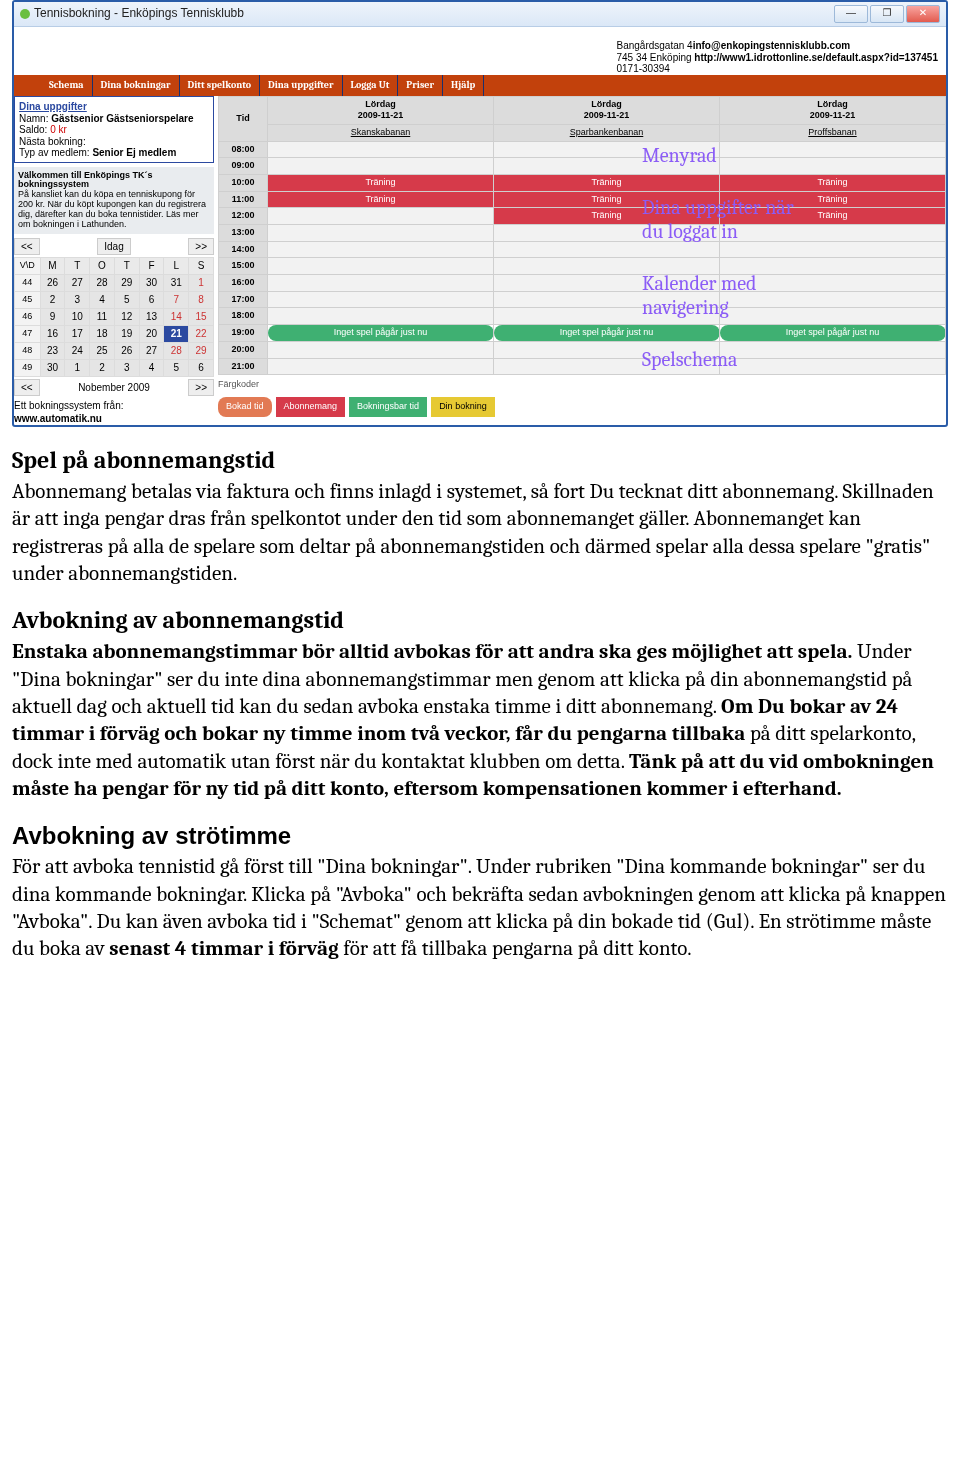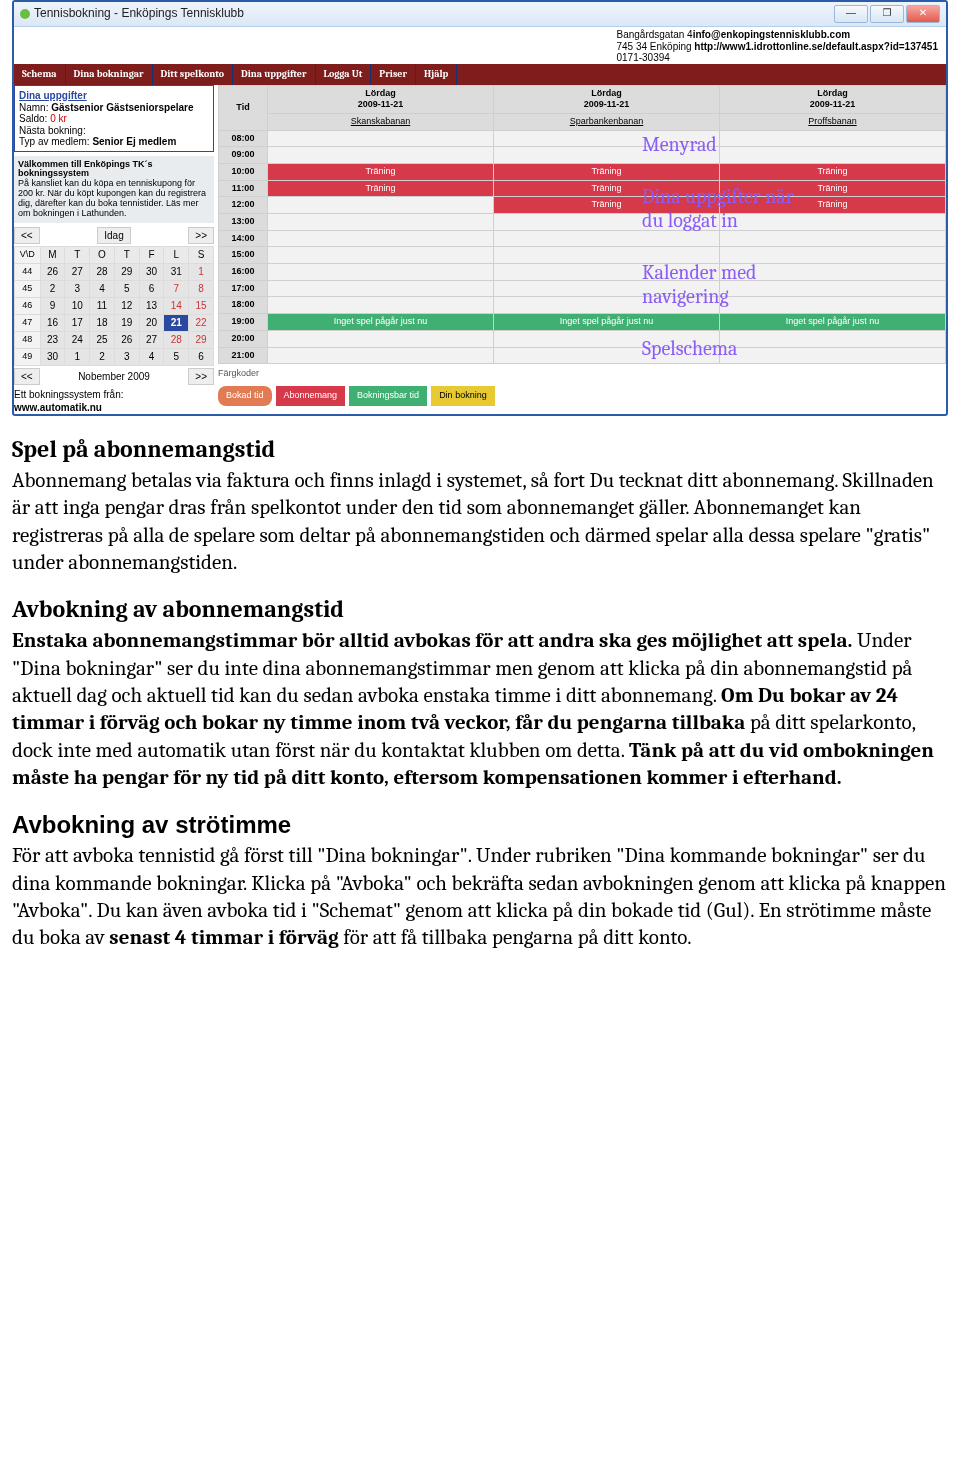--- a/index.html
+++ b/index.html
@@ -46,33 +46,35 @@
     border-radius: 2px;
     font-family: sans-serif;
     font-size: 10px; text-align:center; line-height:14px; color:#333;
   }
   .win-btn.close { background: linear-gradient(#f9a5a0,#e25b4f); color:#fff; }
   .addr-bar {
     display:flex; justify-content:space-between; align-items:flex-start;
     font-family: Arial, sans-serif;
     font-size: 10px;
     padding: 2px 8px 0 8px;
+    margin-top: 11px;
   }
   .addr-right { text-align:left; line-height:1.15; }
   .addr-right b { font-weight:bold; }
   .frame-body {
     display:flex;
     font-family: Arial, sans-serif;
     font-size: 10px;
     position: relative;
   }
   .left-col { width: 200px; flex-shrink:0; }
   .menubar {
     display:flex;
-    background:#7f1d1d;
+    background:#c2410c;
+    padding-left:27px;
   }
   .menubar div {
     color:#fff;
     font-weight:bold;
     padding:4px 8px;
     font-size:10px;
     border-right:1px solid #1a2f6e;
     white-space:nowrap;
   }
   .panel {
@@ -100,21 +102,21 @@
   .footer-note { font-size:10px; margin-top:3px; }
   .footer-note b { font-weight:bold; }
 
   .sched-col { flex:1; margin-left:4px; }
   table.sched { border-collapse:collapse; width:100%; font-size:9px;}
   table.sched th, table.sched td { border:1px solid #cfcfcf; padding:2px 4px; }
   table.sched th { background:#dcdcdc; text-align:center; font-weight:bold; }
   table.sched .sub { background:#dcdcdc; text-align:center; text-decoration:underline;}
   table.sched .time { background:#dcdcdc; width:40px; font-weight:bold; text-align:center;}
   .cell-red { background:#d63a4a; color:#fff; text-align:center;}
-  .cell-green { background:#3fb072; color:#fff; text-align:center;}
+  .cell-green { background:#3fb072; color:#fff; text-align:center;border-radius:8px;}
   .cell-empty { background:#f2f2f2; }
   .legend-row { display:flex; gap:4px; margin-top:6px; align-items:center;}
   .legend { padding:4px 8px; font-size:9px; color:#fff; }
   .lg1 { background:#e27a54;border-radius:8px; } .lg2 { background:#d63a4a; }
   .lg3 { background:#3fb072; } .lg4 { background:#e6c933; color:#000;}
   .farg { font-size:9px; color:#555; margin-top:4px;}
 
   .annots {
     position:absolute; right:4px; top:48px;
     width:300px;

